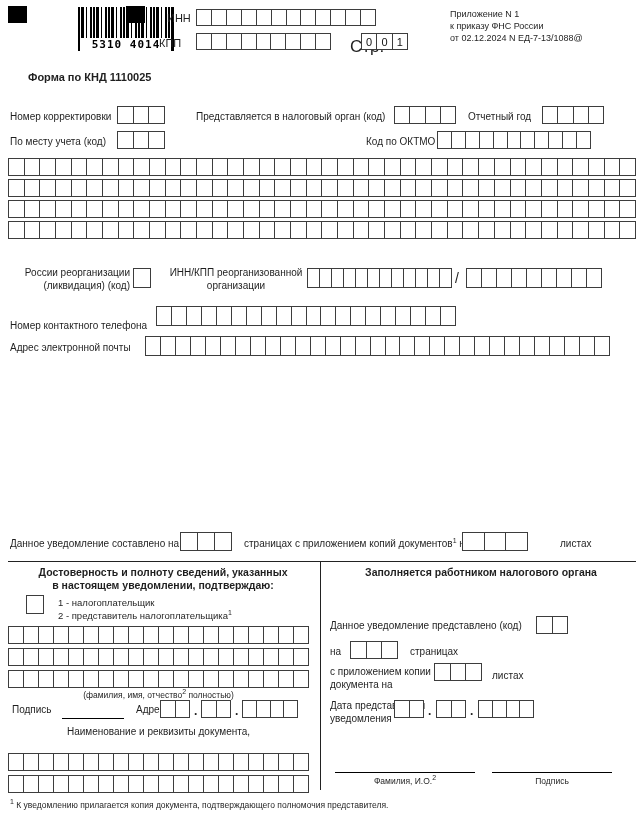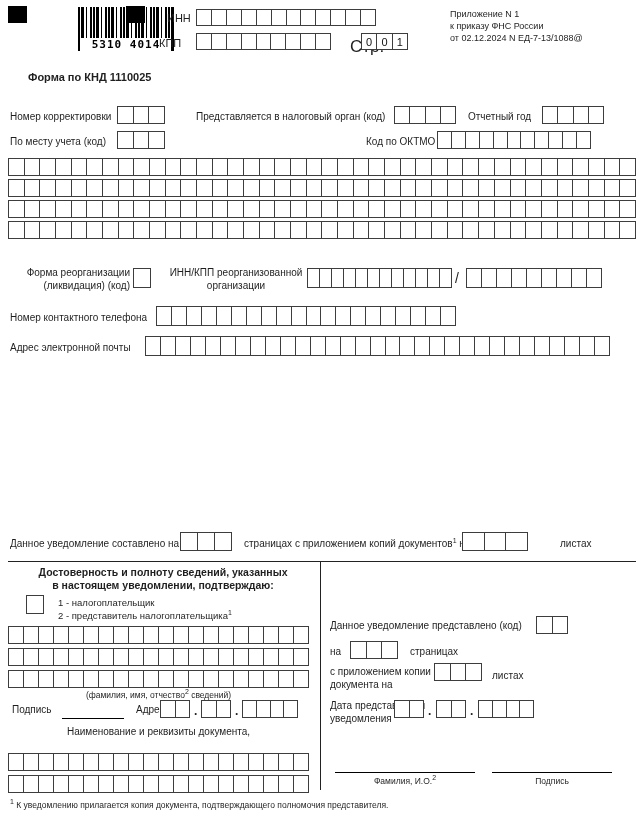--- a/index.html
+++ b/index.html
@@ -314,21 +314,21 @@
       <span class="cell"></span>
       <span class="cell"></span>
       <span class="cell"></span>
       <span class="cell"></span>
       <span class="cell"></span>
       <span class="cell"></span>
       <span class="cell"></span>
     </div>
 
   <div class="lbl right" style="left:22px; top:266px; width:108px; line-height:13px; white-space:normal;">
-    <div>Форма реорганизации</div>
+    <div>России реорганизации</div>
     <div>(ликвидация) (код)</div>
   </div>
   <div class="cellrow" style="left:133px; top:268px; width:18px; height:20px;">
       <span class="cell"></span>
     </div>
 
   <div class="lbl center" style="left:166px; top:266px; width:140px; line-height:13px; white-space:normal;">
     <div>ИНН/КПП реорганизованной</div>
     <div>организации</div>
   </div>
@@ -352,21 +352,21 @@
       <span class="cell"></span>
       <span class="cell"></span>
       <span class="cell"></span>
       <span class="cell"></span>
       <span class="cell"></span>
       <span class="cell"></span>
       <span class="cell"></span>
       <span class="cell"></span>
     </div>
 
-  <span class="lbl" style="left:10px; top:312px;">Номер контактного телефона</span>
+  <span class="lbl" style="left:10px; top:320px;">Номер контактного телефона</span>
   <div class="cellrow" style="left:156px; top:306px; width:300px; height:20px;">
       <span class="cell"></span>
       <span class="cell"></span>
       <span class="cell"></span>
       <span class="cell"></span>
       <span class="cell"></span>
       <span class="cell"></span>
       <span class="cell"></span>
       <span class="cell"></span>
       <span class="cell"></span>
@@ -503,21 +503,21 @@
       <span class="cell"></span>
       <span class="cell"></span>
       <span class="cell"></span>
       <span class="cell"></span>
       <span class="cell"></span>
       <span class="cell"></span>
       <span class="cell"></span>
       <span class="cell"></span>
       <span class="cell"></span>
     </div>
-  <div class="lbl lbl-sm center" style="left:8px; width:301px; top:690px;"><span>(фамилия, имя, отчество</span><sup>2</sup><span> сведений)</span></div>
+  <div class="lbl lbl-sm center" style="left:8px; width:301px; top:690px;"><span>(фамилия, имя, отчество</span><sup>2</sup><span> полностью)</span></div>
 
   <span class="lbl" style="left:12px; top:704px;">Подпись</span>
   <div class="sig-line" style="left:62px; top:718px; width:62px;"></div>
   <span class="lbl" style="left:136px; top:704px;">Адрес</span>
   <div class="cellrow" style="left:160px; top:700px; width:30px;">
       <span class="cell"></span>
       <span class="cell"></span>
     </div>
   <span class="dot" style="left:194px; top:704px;">.</span>
   <div class="cellrow" style="left:201px; top:700px; width:30px;">
@@ -571,20 +571,21 @@
       <span class="cell"></span>
       <span class="cell"></span>
       <span class="cell"></span>
       <span class="cell"></span>
       <span class="cell"></span>
       <span class="cell"></span>
       <span class="cell"></span>
       <span class="cell"></span>
     </div>
 
+  <div class="lbl bold center" style="left:322px; width:318px; top:566px; font-size:10.5px;">Заполняется работником налогового органа</div>
 
   <span class="lbl" style="left:330px; top:620px;">Данное уведомление представлено (код)</span>
   <div class="cellrow" style="left:536px; top:616px; width:32px;">
       <span class="cell"></span>
       <span class="cell"></span>
     </div>
 
   <span class="lbl" style="left:330px; top:646px;">на</span>
   <div class="cellrow" style="left:350px; top:641px; width:48px;">
       <span class="cell"></span>

